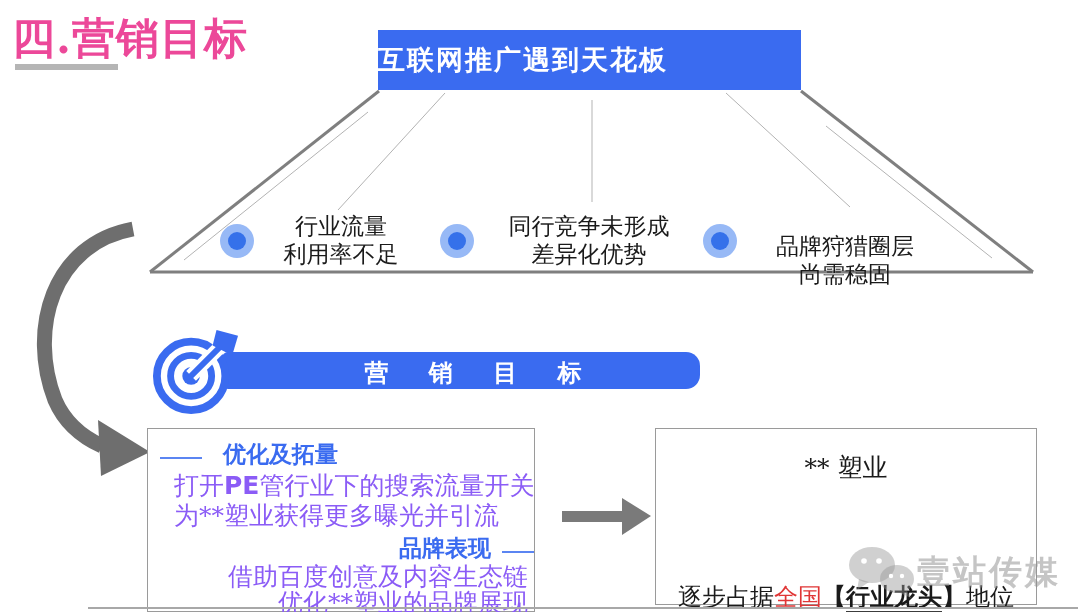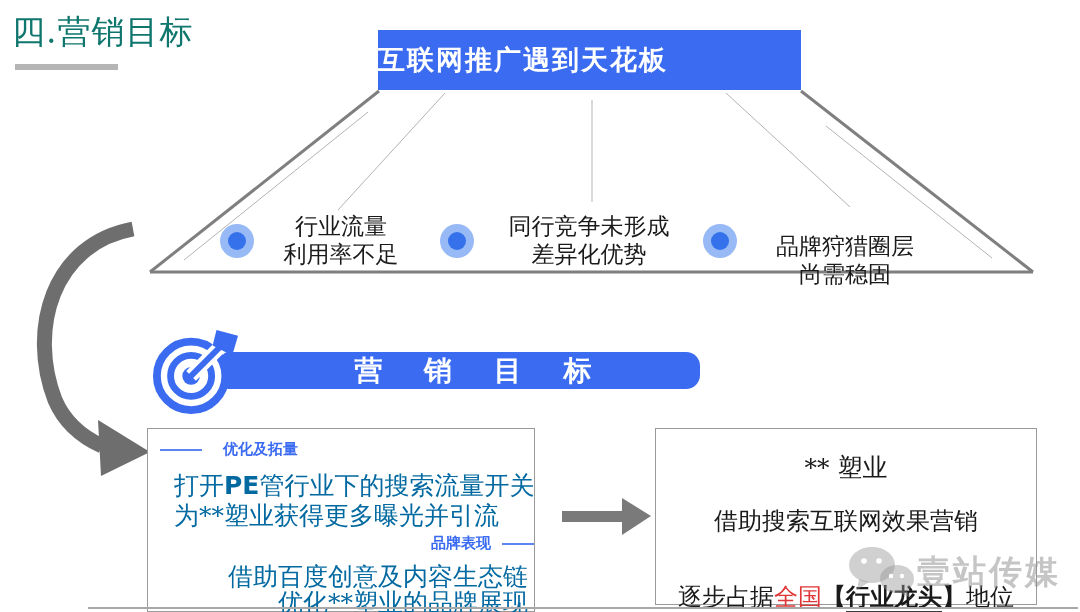--- a/index.html
+++ b/index.html
@@ -6,22 +6,22 @@
   html,body { background:#fff; }
   body { font-family:"DejaVu Serif","Liberation Serif",serif; }
   .canvas {
     position:relative; width:1080px; height:612px;
     background:#fff; overflow:hidden;
   }
   .abs { position:absolute; }
 
   
   .page-title {
-    left:12px; top:10px; font-size:33px; font-weight:normal;
-    color:#0f766e; letter-spacing:1px;
+    left:12px; top:10px; font-size:43px; font-weight:bold;
+    color:#ec4899; letter-spacing:1px;
   }
   .title-underline { left:15px; top:64px; width:103px; height:6px; background:#b5b5b5; }
 
   
   .top-banner {
     left:378px; top:30px; width:423px; height:60px;
     background:#3A6BF0; color:#fff; display:flex; align-items:center; 
     font-size:27px; font-weight:bold; letter-spacing:2px;
   }
 
@@ -30,32 +30,32 @@
 
   
   .bullet-outer { width:34px; height:34px; border-radius:50%; background:#97b9f6; }
   .bullet-inner { position:absolute; left:8px; top:8px; width:18px; height:18px; border-radius:50%; background:#3571ea; }
   .funnel-text { font-size:23px; color:#1a1a1a; text-align:center; line-height:28px; }
 
   
   .goal-bar {
     left:222px; top:352px; width:478px; height:37px;
     background:#3A6BF0; border-radius:6px 14px 14px 6px;
-    color:#fff; font-size:28px; font-weight:bold; letter-spacing:16px;
-    display:flex; align-items:center; justify-content:center; padding-left:40px;
+    color:#fff; font-size:24px; font-weight:bold; letter-spacing:16px;
+    display:flex; align-items:flex-end; justify-content:center; padding-left:40px;
   }
 
   
   .box { border:1px solid #9a9a9a; background:#fff; }
   .strategy-box { left:147px; top:428px; width:388px; height:184px; }
   .result-box  { left:655px; top:428px; width:382px; height:177px; }
 
-  .tag-blue { color:#3A6BF0; font-weight:bold; font-size:15px; }
+  .tag-blue { color:#3A6BF0; font-weight:bold; font-size:23px; }
   .tag-line { display:inline-block; vertical-align:middle; height:0; border-top:2px solid #5b85f2; }
-  .body-text { color:#0369a1; font-size:25px; white-space:nowrap; }
+  .body-text { color:#8b5cf6; font-size:25px; white-space:nowrap; }
   .seg-pe { font-family:"DejaVu Sans","Liberation Sans",sans-serif; font-weight:bold; }
   .seg-red { color:#e03636; }
   .seg-bold { font-weight:bold; }
   .seg-bold-underline { font-weight:bold; border-bottom:4px solid #3c3c3c; padding-bottom:0px; }
 
   .result-line { left:0; width:100%; text-align:center; color:#1a1a1a; white-space:nowrap; }
 
   
   .watermark-label {
     font-size:33px; font-weight:bold; letter-spacing:3px;
@@ -142,21 +142,20 @@
     <div class="abs" style="right:0; top:104px; text-align:right; width:100%;">
       <span class="tag-blue">品牌表现</span>
       <span class="tag-line" style="width:32px; margin-left:6px;"></span>
     </div>
     <div class="abs body-text" style="right:6px; top:131px; text-align:left;">借助百度创意及内容生态链</div>
     <div class="abs body-text" style="right:6px; top:157px; text-align:right;">优化**塑业的品牌展现</div>
   </div>
 
   <div class="abs box result-box">
     <div class="abs result-line" style="top:22px; font-weight:normal; font-size:25px;">** 塑业</div>
-    <div class="abs result-line" style="top:76px; font-size:24px;">借助搜索互联网效果营销</div>
     <div class="abs result-line" style="top:152px; font-size:24px;"><span>逐步占据</span><span class="seg-red">全国</span><span class="seg-bold">【</span><span class="seg-bold-underline">行业龙头</span><span class="seg-bold">】</span><span>地位</span></div>
   </div>
 
   <div class="abs" style="left:845px; top:540px; width:235px; height:60px;">
     <svg class="abs" style="left:0; top:4px;" width="72" height="54" viewBox="0 0 72 54" xmlns="http://www.w3.org/2000/svg">
       <ellipse cx="27" cy="21" rx="23" ry="18" fill="rgba(150,150,150,0.45)"></ellipse>
       <polygon points="14,35 12,46 24,38" fill="rgba(150,150,150,0.45)"></polygon>
       <circle cx="19" cy="17" r="2.8" fill="#ffffff"></circle>
       <circle cx="34" cy="17" r="2.8" fill="#ffffff"></circle>
       <ellipse cx="52" cy="35" rx="17" ry="14" fill="rgba(150,150,150,0.45)"></ellipse>

